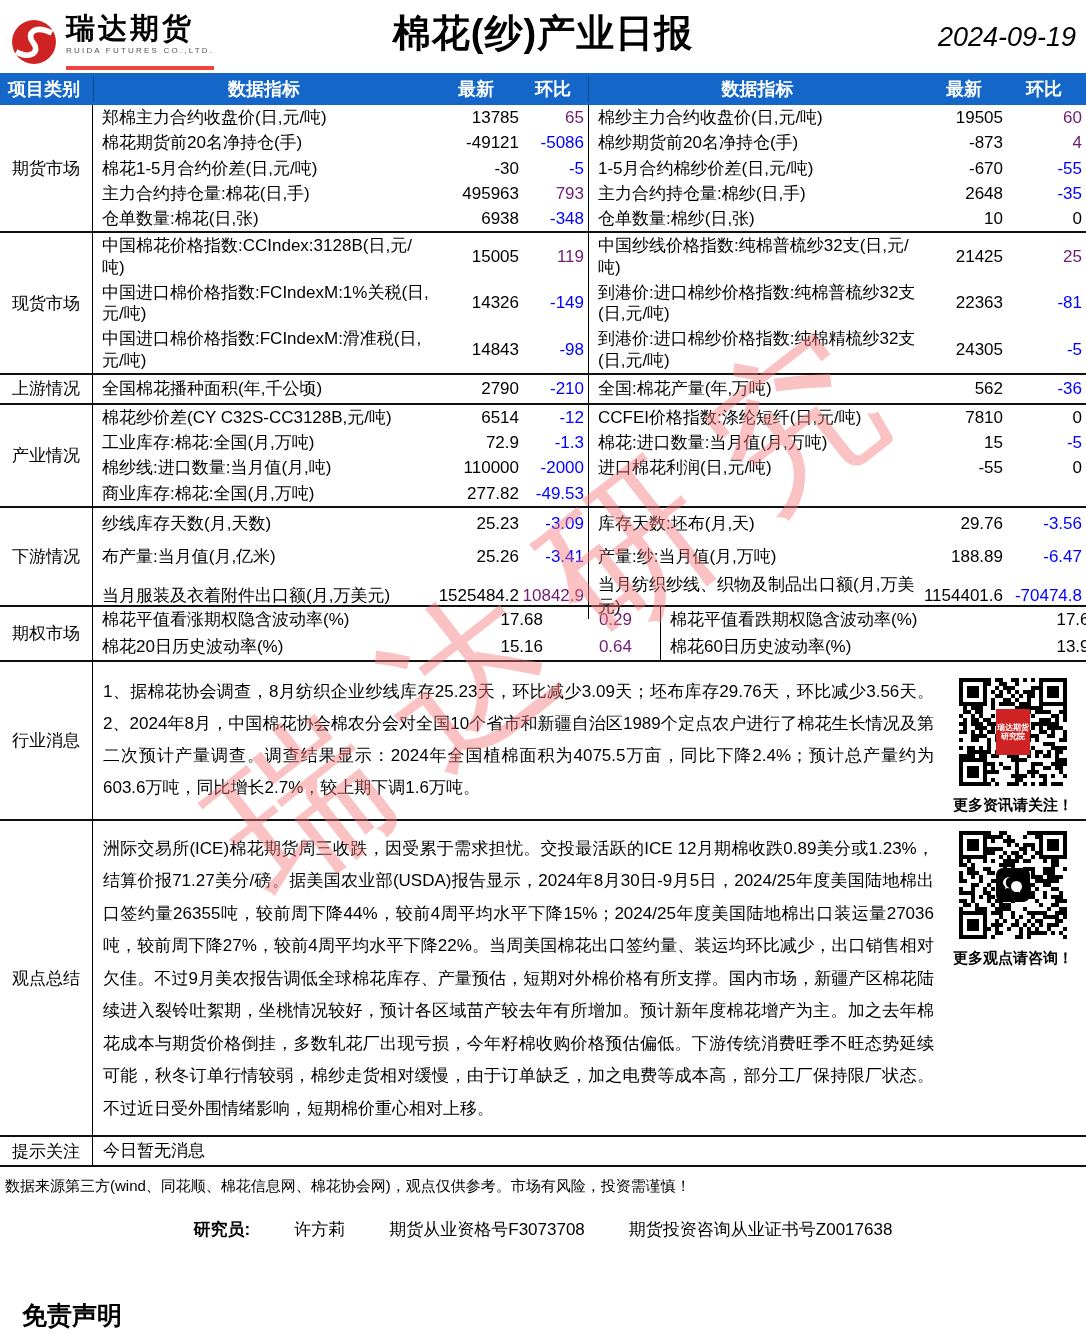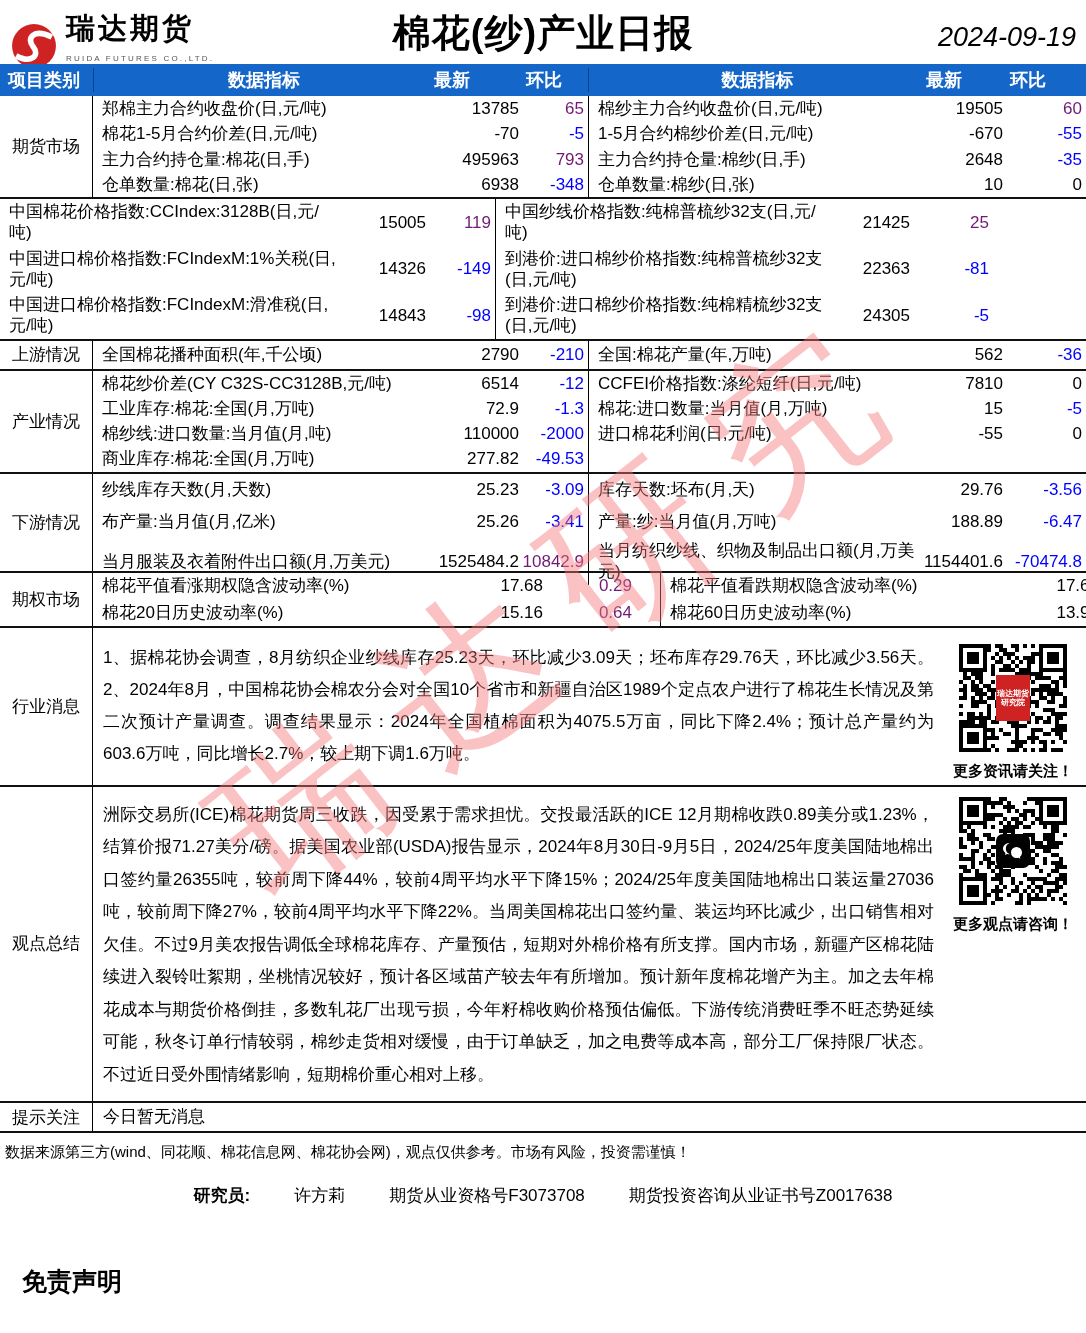--- a/index.html
+++ b/index.html
@@ -1,33 +1,33 @@
 <!DOCTYPE html>
 <html><head>
 <meta charset="utf-8">
 <style>
   html,body{margin:0;padding:0;background:#fff;}
   .page{position:relative;width:1086px;height:1333px;background:#fff;overflow:hidden;
         font-family:"Liberation Sans","DejaVu Sans",sans-serif;color:#000;}
   
-  .rpt-header{position:relative;height:64px;}
+  .rpt-header{position:relative;height:73px;}
   .brand{position:absolute;left:8px;top:14px;display:flex;align-items:center;}
   .brand-logo{width:52px;height:52px;margin-right:6px;}
   .brand-txt{display:flex;flex-direction:column;line-height:1;}
   .brand-name{font-size:29px;font-weight:900;letter-spacing:3px;}
-  .brand-sub{font-size:8px;letter-spacing:2.2px;color:#555;margin-top:12px;border-bottom:4px solid #ef4444;padding-bottom:11px;}
+  .brand-sub{font-size:8px;letter-spacing:2.2px;color:#555;margin-top:4px;border-bottom:4px solid #ef4444;padding-bottom:11px;}
   .rpt-title{position:absolute;left:0;right:0;top:8px;text-align:center;font-size:38px;font-weight:900;letter-spacing:1px;}
   .rpt-date{position:absolute;right:10px;top:22px;font-size:27px;font-style:italic;}
   
   .tbl{position:relative;z-index:1;}
   .thead{display:grid;grid-template-columns:93px 341px 92px 62px 338px 84px 76px;
          background:#1467c8;color:#fff;font-weight:bold;font-size:18px;height:32px;align-items:center;}
   .thead .c0{padding-left:8px;text-align:left;}
   .thead .c1,.thead .c4{text-align:center;}
-  .thead .c2,.thead .c3,.thead .c5,.thead .c6{text-align:left;padding-right:8px;}
+  .thead .c2,.thead .c3,.thead .c5,.thead .c6{text-align:center;padding-right:8px;}
   .thead .c1,.thead .c4{border-left:1px solid rgba(0,0,0,.35);}
   .section{display:grid;grid-template-columns:93px 1fr;border-bottom:2px solid #111;}
   .cat{display:flex;align-items:center;justify-content:center;font-size:17px;border-right:1px solid #000;text-align:center;}
   .rows{display:flex;flex-direction:column;}
   .row{display:grid;grid-template-columns:341px 92px 62px 338px 84px 76px;flex:1;}
   .cell{display:flex;align-items:center;font-size:17px;line-height:1.25;}
   .ind{padding:2px 4px 2px 9px;}
   .val{justify-content:flex-end;padding-right:7px;white-space:nowrap;}
   .chg{justify-content:flex-end;padding-right:4px;white-space:nowrap;}
   .rind{border-left:1px solid #000;}
@@ -104,22 +104,30 @@
           <div class="rows">
             <div class="row">
               <div class="cell ind">郑棉主力合约收盘价(日,元/吨)</div>
               <div class="cell val">13785</div>
               <div class="cell chg up">65</div>
               <div class="cell ind rind">棉纱主力合约收盘价(日,元/吨)</div>
               <div class="cell val">19505</div>
               <div class="cell chg up">60</div>
             </div>
             <div class="row">
+              <div class="cell ind">棉花期货前20名净持仓(手)</div>
+              <div class="cell val">-49121</div>
+              <div class="cell chg down">-5086</div>
+              <div class="cell ind rind">棉纱期货前20名净持仓(手)</div>
+              <div class="cell val">-873</div>
+              <div class="cell chg up">4</div>
+            </div>
+            <div class="row">
               <div class="cell ind">棉花1-5月合约价差(日,元/吨)</div>
-              <div class="cell val">-70</div>
+              <div class="cell val">-30</div>
               <div class="cell chg down">-5</div>
               <div class="cell ind rind">1-5月合约棉纱价差(日,元/吨)</div>
               <div class="cell val">-670</div>
               <div class="cell chg down">-55</div>
             </div>
             <div class="row">
               <div class="cell ind">主力合约持仓量:棉花(日,手)</div>
               <div class="cell val">495963</div>
               <div class="cell chg up">793</div>
               <div class="cell ind rind">主力合约持仓量:棉纱(日,手)</div>
@@ -130,20 +138,21 @@
               <div class="cell ind">仓单数量:棉花(日,张)</div>
               <div class="cell val">6938</div>
               <div class="cell chg down">-348</div>
               <div class="cell ind rind">仓单数量:棉纱(日,张)</div>
               <div class="cell val">10</div>
               <div class="cell chg flat">0</div>
             </div>
           </div>
         </div>
         <div class="section s1">
+          <div class="cat">现货市场</div>
           <div class="rows">
             <div class="row">
               <div class="cell ind">中国棉花价格指数:CCIndex:3128B(日,元/吨)</div>
               <div class="cell val">15005</div>
               <div class="cell chg up">119</div>
               <div class="cell ind rind">中国纱线价格指数:纯棉普梳纱32支(日,元/吨)</div>
               <div class="cell val">21425</div>
               <div class="cell chg up">25</div>
             </div>
             <div class="row">

